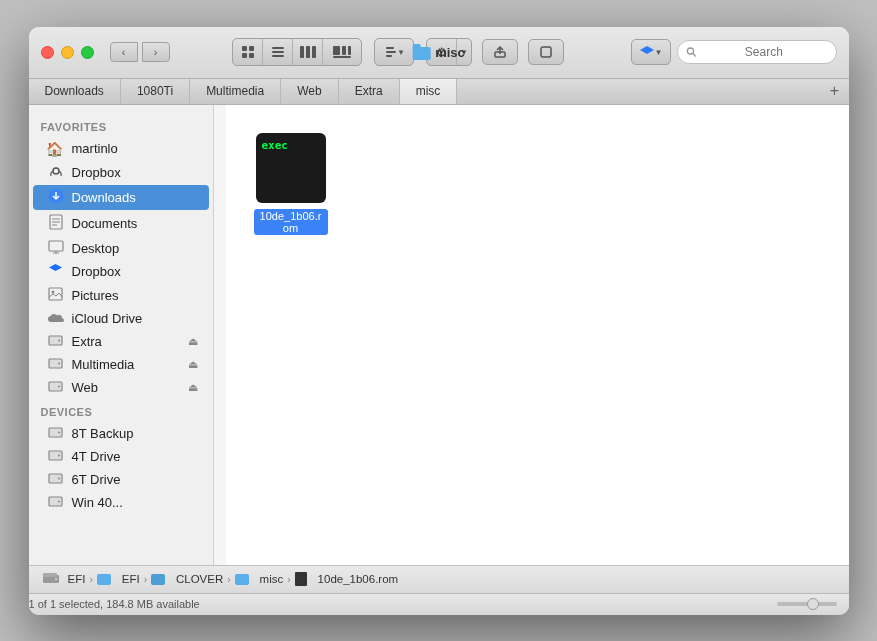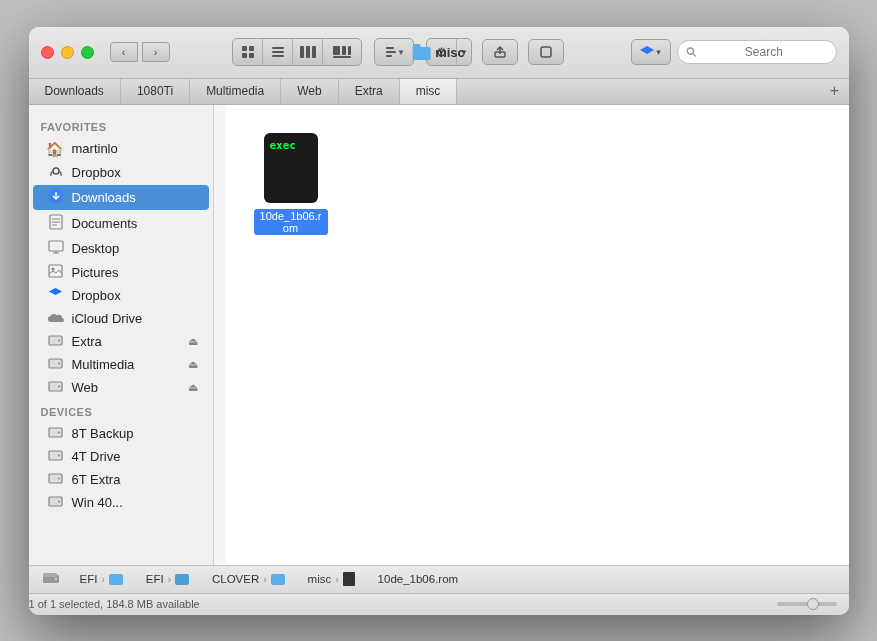--- a/index.html
+++ b/index.html
@@ -237,21 +237,21 @@
     .file-item {
       display: flex;
       flex-direction: column;
       align-items: center;
       width: 90px;
       cursor: pointer;
       padding: 8px;
       border-radius: 6px;
     }
     .file-icon {
-      width: 54px;
+      width: 70px;
       height: 70px;
       background: #1a1a1a;
       border-radius: 6px;
       display: flex;
       flex-direction: column;
       align-items: flex-start;
       justify-content: flex-start;
       padding: 6px;
       position: relative;
       margin-bottom: 6px;
@@ -297,21 +297,21 @@
       align-items: center;
       padding: 0 14px;
       gap: 4px;
       font-size: 11.5px;
       color: #333;
       overflow: hidden;
     }
     .bc-item {
       display: flex;
       align-items: center;
-      gap: 21px;
+      gap: 9px;
       cursor: pointer;
       color: #333;
     }
     .bc-sep {
       color: #888;
       font-size: 10px;
     }
     .bc-folder-icon {
       width: 14px;
       height: 11px;
@@ -517,40 +517,40 @@
         <span class="si-icon">
           <svg width="16" height="14" viewBox="0 0 16 14" fill="none">
             <rect x="1" y="1" width="14" height="10" rx="1" stroke="#888" stroke-width="1.2"></rect>
             <path d="M5 13 L11 13 M8 11 L8 13" stroke="#888" stroke-width="1.2"></path>
           </svg>
         </span>
         <span>Desktop</span>
       </div>
       <div class="sidebar-item">
         <span class="si-icon">
+          <svg width="15" height="13" viewBox="0 0 15 13" fill="#0061ff">
+            <polygon points="7.5,0 1,3.5 7.5,7 14,3.5" opacity="0.9"></polygon>
+            <polygon points="1,3.5 7.5,7 1,10.5 7.5,7" opacity="0.7"></polygon>
+            <polygon points="14,3.5 7.5,7 14,10.5 7.5,7" opacity="0.7"></polygon>
+          </svg>
+        </span>
+        <span>Dropbox</span>
+      </div>
+      <div class="sidebar-item">
+        <span class="si-icon">
           <svg width="15" height="14" viewBox="0 0 15 14" fill="none">
             <rect x="1" y="1" width="13" height="12" rx="1" stroke="#888" stroke-width="1.2"></rect>
             <circle cx="5" cy="5" r="1.5" fill="#888"></circle>
             <path d="M1 10 L5 7 L8 9 L11 6 L14 10" stroke="#888" stroke-width="1"></path>
           </svg>
         </span>
         <span>Pictures</span>
       </div>
       <div class="sidebar-item">
         <span class="si-icon">
-          <svg width="15" height="13" viewBox="0 0 15 13" fill="#0061ff">
-            <polygon points="7.5,0 1,3.5 7.5,7 14,3.5" opacity="0.9"></polygon>
-            <polygon points="1,3.5 7.5,7 1,10.5 7.5,7" opacity="0.7"></polygon>
-            <polygon points="14,3.5 7.5,7 14,10.5 7.5,7" opacity="0.7"></polygon>
-          </svg>
-        </span>
-        <span>Dropbox</span>
-      </div>
-      <div class="sidebar-item">
-        <span class="si-icon">
           <svg width="18" height="12" viewBox="0 0 18 12" fill="none">
             <path d="M4 10 Q1 10 1 7 Q1 4 4 4 Q4 2 7 2 Q9 2 10 3.5 Q11 2.5 12.5 3 Q15 3 15 6 Q17 6 17 8.5 Q17 10 15 10 Z" fill="#888"></path>
           </svg>
         </span>
         <span>iCloud Drive</span>
       </div>
       <div class="sidebar-item">
         <span class="si-icon">
           <svg width="15" height="13" viewBox="0 0 15 13" fill="none">
             <rect x="1" y="2" width="13" height="9" rx="1" stroke="#888" stroke-width="1.2" fill="#ddd"></rect>
@@ -601,21 +601,21 @@
         </span>
         <span>4T Drive</span>
       </div>
       <div class="sidebar-item">
         <span class="si-icon">
           <svg width="15" height="13" viewBox="0 0 15 13" fill="none">
             <rect x="1" y="2" width="13" height="9" rx="1" stroke="#888" stroke-width="1.2" fill="#ddd"></rect>
             <circle cx="11" cy="6.5" r="1" fill="#888"></circle>
           </svg>
         </span>
-        <span>6T Extra</span>
+        <span>6T Drive</span>
       </div>
       <div class="sidebar-item">
         <span class="si-icon">
           <svg width="15" height="13" viewBox="0 0 15 13" fill="none">
             <rect x="1" y="2" width="13" height="9" rx="1" stroke="#888" stroke-width="1.2" fill="#ddd"></rect>
             <circle cx="11" cy="6.5" r="1" fill="#888"></circle>
           </svg>
         </span>
         <span>Win 40...</span>
       </div>

